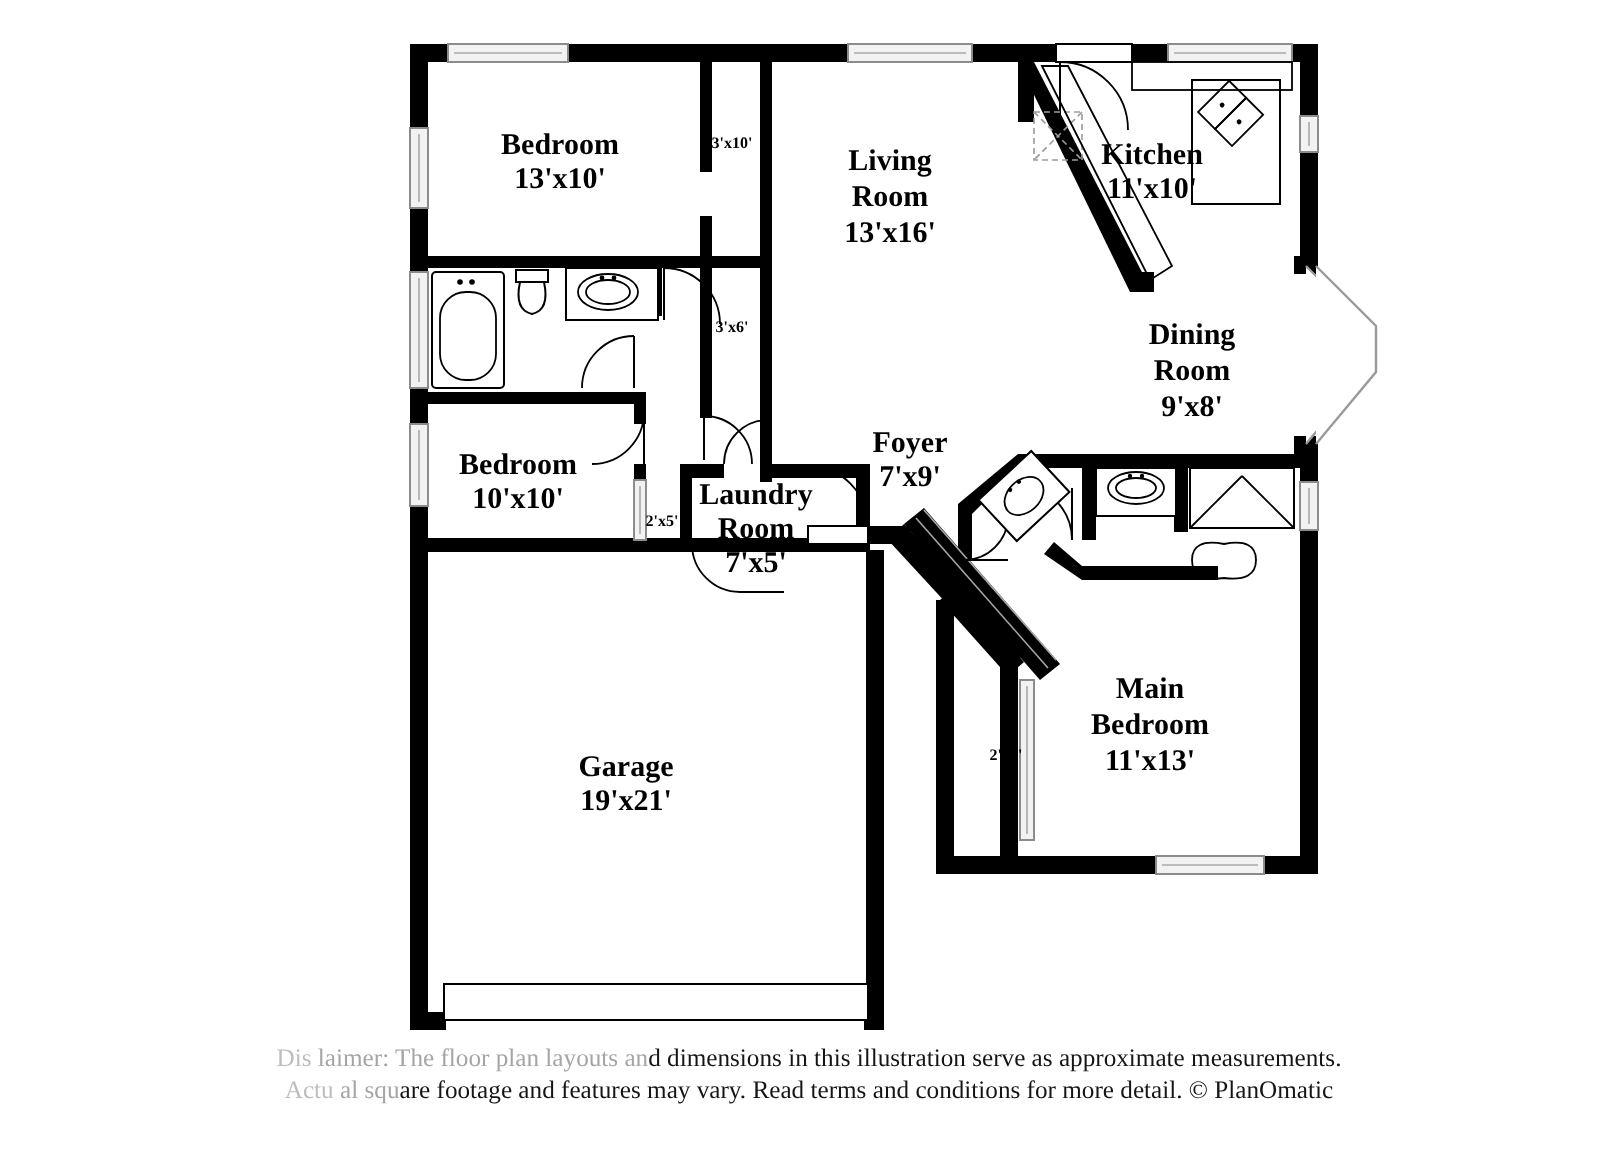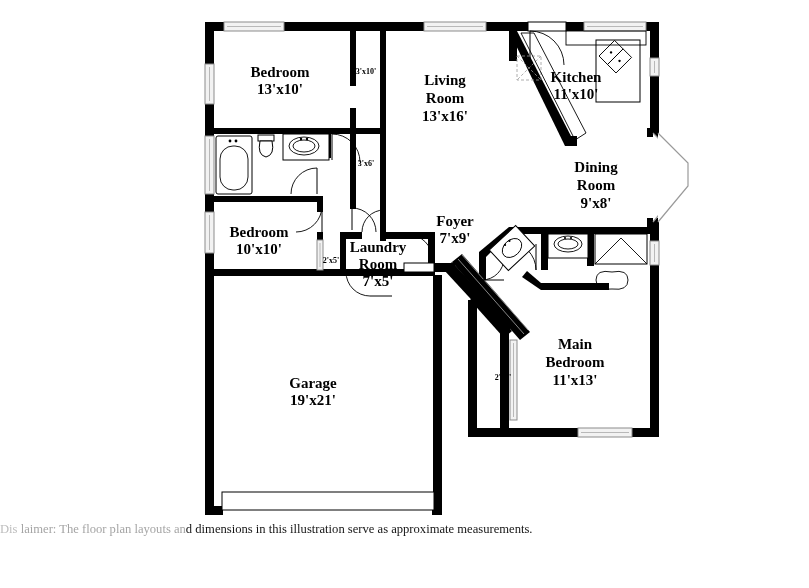--- a/index.html
+++ b/index.html
@@ -52,20 +52,21 @@
   .win-frame { fill: #f2f2f2; stroke: #8c8c8c; stroke-width: 1; }
   .win-line  { stroke: #a8a8a8; stroke-width: 0.8; fill: none; }
   .bay       { fill: #ffffff; stroke: #9a9a9a; stroke-width: 1.2; }
   .dashed    { fill: none; stroke: #9a9a9a; stroke-width: 0.8; stroke-dasharray: 3 2; }
 
   #disclaimer {
     position: absolute;
     left: 0;
     top: 521px;
     width: 809px;
+    text-align: center;
     font-family: "Liberation Serif", "DejaVu Serif", serif;
     font-size: 12.6px;
     line-height: 16px;
     color: #151515;
     white-space: nowrap;
   }
   #disclaimer .line { display: block; }
   
   .faded { color: #bdbdbd; }
   .faded2 { color: #a5a5a5; }
@@ -424,15 +425,16 @@
       <text class="closet-label" x="503" y="380">2'x9'</text>
     </g>
 
   </svg>
 
   <div class="smudge" style="left:132px; top:523px; width:240px; height:16px;"></div>
   <div class="smudge" style="left:150px; top:539px; width:70px; height:15px;"></div>
 
   <div id="disclaimer">
     <span class="line"><span class="faded">Dis</span> <span class="faded2">laimer:</span> <span class="faded2">The floor plan layouts an</span><span>d dimensions in this illustration serve as approximate measurements.</span></span>
+    <span class="line"><span class="faded">Actu</span> <span class="faded2">al squ</span><span>are footage and features may vary. Read terms and conditions for more detail. © PlanOmatic</span></span>
   </div>
 
 </div>
 
 </body></html>

